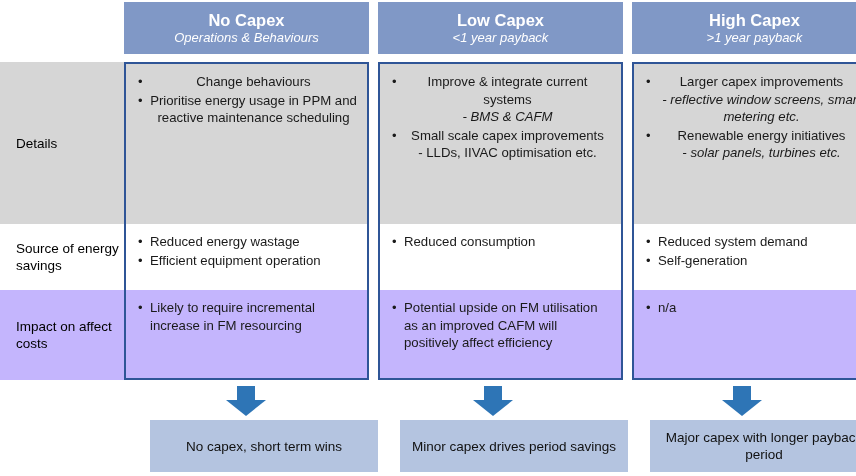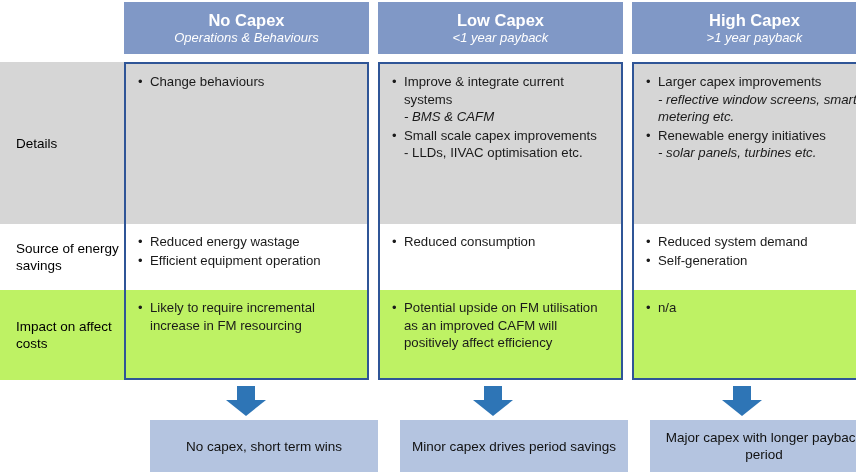--- a/index.html
+++ b/index.html
@@ -85,23 +85,23 @@
     margin-right: 9px;
     box-sizing: border-box;
     padding: 9px 10px 9px 12px;
     border-left: 2px solid #2f5597;
     border-right: 2px solid #2f5597;
     font-size: 13.2px;
     line-height: 17.5px;
   }
   .cell.last { margin-right: 0; }
 
-  .row-a .row-label, .row-a .cell { background: #d6d6d6; }
+  .row-a .row-label, .row-a .cell { background: #d6d6d6; text-align: center; }
   .row-b .row-label, .row-b .cell { background: #ffffff; }
-  .row-c .row-label, .row-c .cell { background: #bef264; }
+  .row-c .row-label, .row-c .cell { background: #c4b5fd; }
 
   .row-a { height: 162px; }
   .row-b { height: 66px; }
   .row-c { height: 90px; }
 
   .row-a .cell { border-top: 2px solid #2f5597; }
   .row-c .cell { border-bottom: 2px solid #2f5597; }
 
   .bullets {
     list-style: none;
@@ -213,20 +213,23 @@
   <div class="grid">
 
     <div class="row row-a">
       <div class="row-label">Details</div>
 
       <div class="cell">
         <ul class="bullets">
           <li>
             <span>Change behaviours</span>
           </li>
+          <li>
+            <span>Prioritise energy usage in PPM and reactive maintenance scheduling</span>
+          </li>
         </ul>
       </div>
 
       <div class="cell">
         <ul class="bullets">
           <li>
             <span>Improve &amp; integrate current systems</span>
             <span class="sub">- BMS &amp; CAFM</span>
           </li>
           <li>

